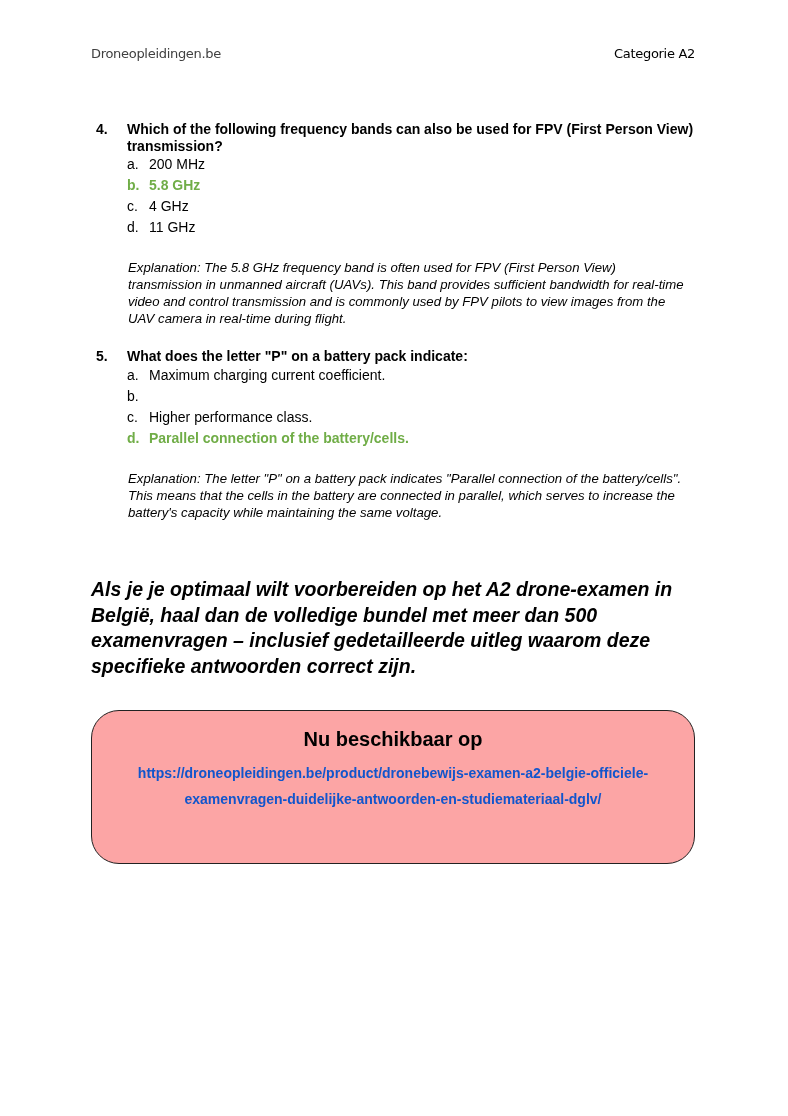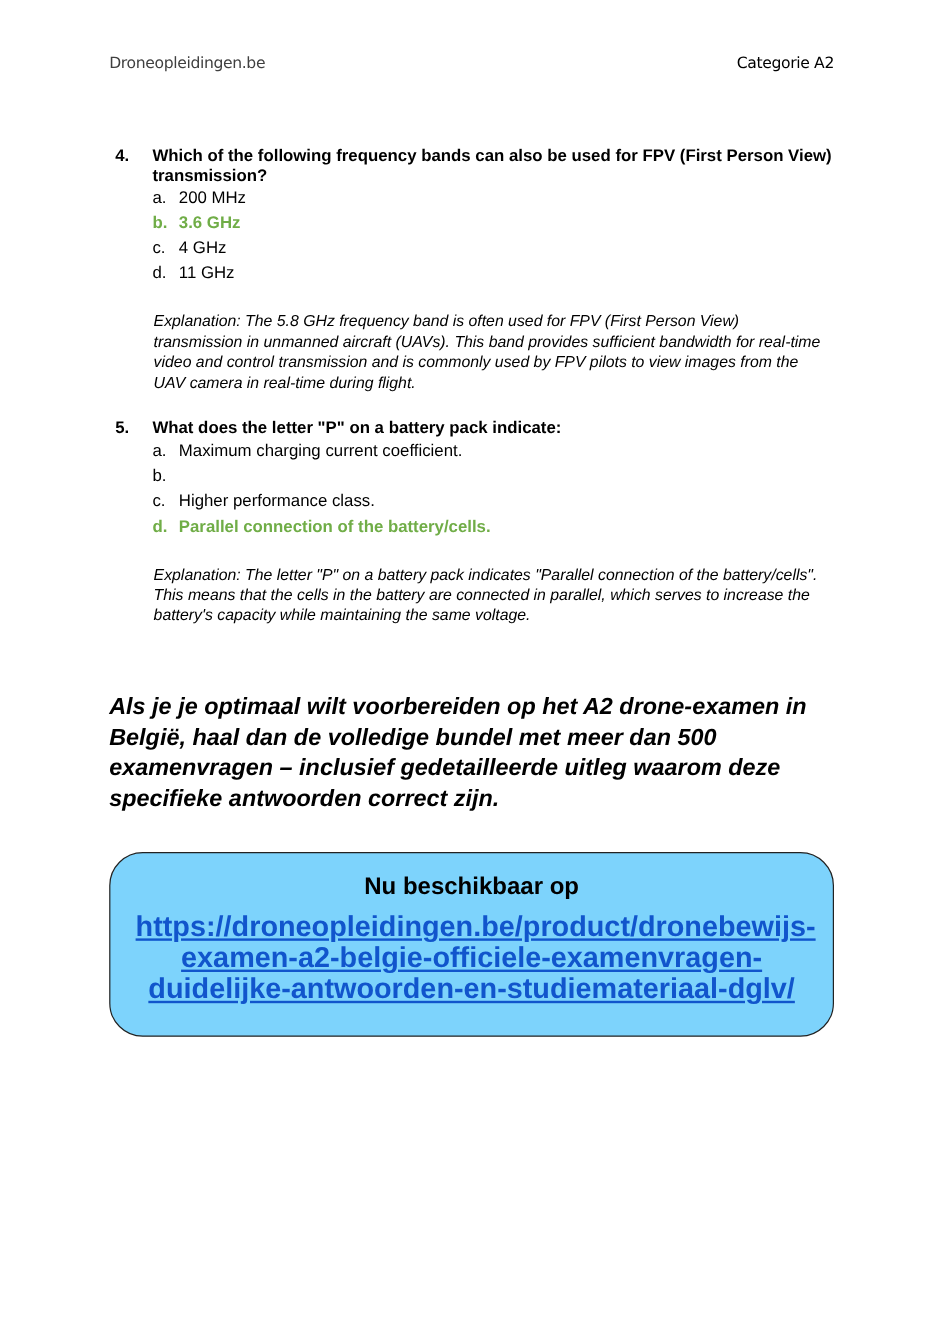--- a/index.html
+++ b/index.html
@@ -87,41 +87,40 @@
       font-style: italic;
       font-size: 19.5px;
       line-height: 25.5px;
     }
     .cta-box {
       position: absolute;
       left: 91px;
       top: 710px;
       width: 604px;
       height: 154px;
-      background: #7dd3fc;
+      background: #fca5a5;
       border: 1.5px solid #222;
       border-radius: 28px;
       text-align: center;
       box-sizing: border-box;
     }
     .cta-title {
       margin-top: 15px;
       font-weight: bold;
       font-size: 20px;
       line-height: 26px;
     }
     .cta-link {
       display: block;
       margin: 8px auto 0 auto;
       width: 560px;
       color: #1155cc;
       font-weight: bold;
-      font-size: 24px;
+      font-size: 14px;
       line-height: 26px;
-      text-decoration: underline;
       text-decoration-thickness: 2px;
       text-underline-offset: 2px;
     }
   </style>
 </head>
 <body>
 
 <div class="header-left">Droneopleidingen.be</div>
 <div class="header-right">Categorie A2</div>
 
@@ -130,21 +129,21 @@
     <span class="q-num">4.</span>
     <span class="q-text">Which of the following frequency bands can also be used for FPV (First Person View) transmission?</span>
   </div>
   <ul class="options">
     <li class="option">
       <span class="opt-letter">a.</span>
       <span>200 MHz</span>
     </li>
     <li class="option correct">
       <span class="opt-letter">b.</span>
-      <span>3.6 GHz</span>
+      <span>5.8 GHz</span>
     </li>
     <li class="option">
       <span class="opt-letter">c.</span>
       <span>4 GHz</span>
     </li>
     <li class="option">
       <span class="opt-letter">d.</span>
       <span>11 GHz</span>
     </li>
   </ul>

